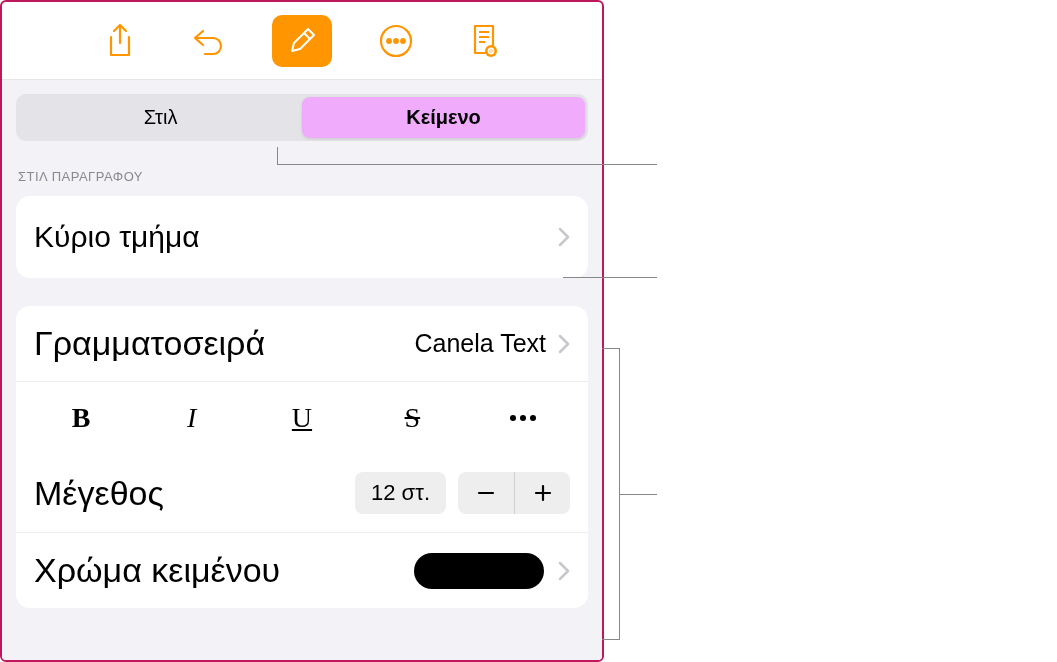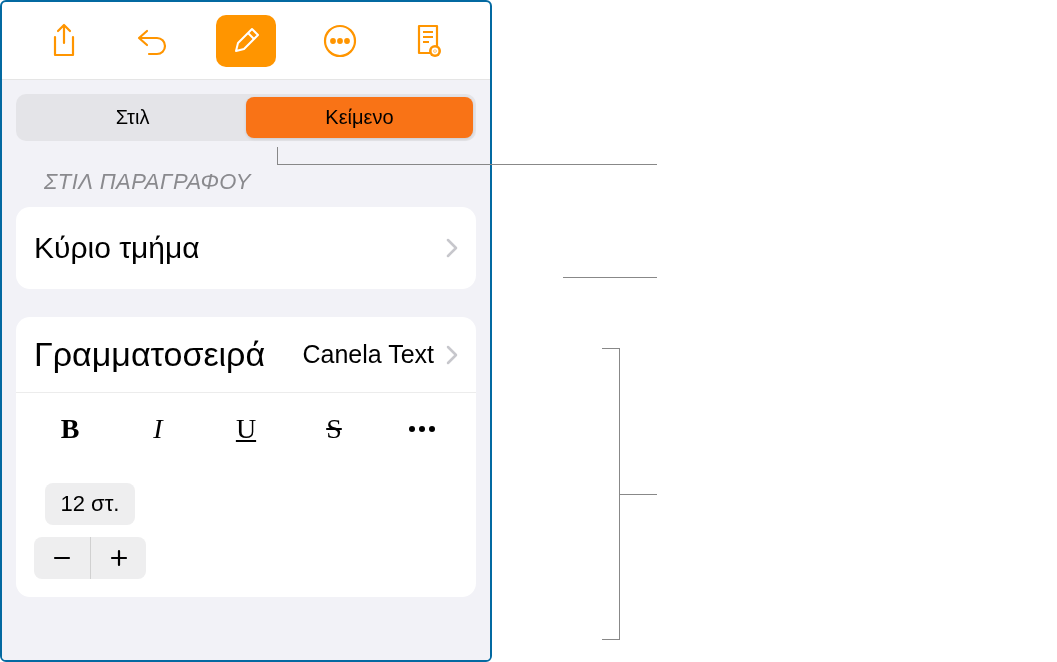--- a/index.html
+++ b/index.html
@@ -8,23 +8,23 @@
       box-sizing: border-box;
     }
     body {
       font-family: -apple-system, BlinkMacSystemFont, 'Helvetica Neue', sans-serif;
       background: #ffffff;
       width: 1057px;
       height: 662px;
       position: relative;
     }
     .panel {
-      width: 492px;
+      width: 604px;
       height: 662px;
-      border: 2px solid #0369a1;
+      border: 2px solid #be185d;
       border-radius: 6px;
       background: #ffffff;
       overflow: hidden;
       position: relative;
     }
     .toolbar {
       height: 78px;
       display: flex;
       align-items: center;
       justify-content: center;
@@ -65,31 +65,30 @@
     .segment {
       flex: 1;
       text-align: center;
       padding: 9px 0;
       font-size: 20px;
       color: #000;
       border-radius: 8px;
       cursor: pointer;
     }
     .segment.active {
-      background: #f97316;
+      background: #f0abfc;
       box-shadow: 0 1px 3px rgba(0,0,0,0.12);
-      font-weight: 400;
+      font-weight: 700;
     }
     .section-label {
-      font-size: 22px;
+      font-size: 13px;
       color: #8a8a8e;
       letter-spacing: 0.5px;
-      margin: 0 0 12px 28px;
+      margin: 0 0 12px 2px;
       text-transform: uppercase;
-      font-style: italic;
     }
     .card {
       background: #ffffff;
       border-radius: 14px;
       margin-bottom: 28px;
     }
     .row {
       display: flex;
       align-items: center;
       padding: 18px 18px;
@@ -146,21 +145,20 @@
     .more-dots span {
       width: 6px;
       height: 6px;
       border-radius: 50%;
       background: #000;
     }
     .size-controls {
       display: flex;
       align-items: center;
       gap: 12px;
-      flex-direction: column;
     }
     .size-value {
       background: #eeeeef;
       border-radius: 8px;
       padding: 8px 16px;
       font-size: 22px;
       color: #000;
     }
     .stepper {
       display: flex;
@@ -271,37 +269,45 @@
         <div class="style-btn">
           <div class="more-dots">
               <span></span>
               <span></span>
               <span></span>
             </div>
         </div>
       </div>
 
       <div class="row">
+        <div class="row-label">Μέγεθος</div>
         <div class="size-controls">
           <div class="size-value">12 στ.</div>
           <div class="stepper">
             <div class="stepper-btn">
               <svg width="20" height="20" viewBox="0 0 20 20" stroke="currentColor" stroke-width="2.2">
                   <path d="M3 10 L17 10" stroke-linecap="round"></path>
                 </svg>
             </div>
             <div class="stepper-btn">
               <svg width="20" height="20" viewBox="0 0 20 20" stroke="currentColor" stroke-width="2.2">
                   <path d="M3 10 L17 10 M10 3 L10 17" stroke-linecap="round"></path>
                 </svg>
             </div>
           </div>
         </div>
       </div>
 
+      <div class="row">
+        <div class="row-label">Χρώμα κειμένου</div>
+        <div class="color-swatch"></div>
+        <svg class="chevron" width="12" height="20" viewBox="0 0 12 20" fill="none" stroke="currentColor" stroke-width="2.5">
+          <path d="M2 2 L10 10 L2 18" stroke-linecap="round" stroke-linejoin="round"></path>
+        </svg>
+      </div>
     </div>
 
   </div>
 </div>
 
 <div class="callout-line" style="left:277px; top:147px; width:380px; height:18px; border-left-width:1px; border-bottom-width:1px;"></div>
 <div class="callout-line" style="left:563px; top:277px; width:94px; border-bottom-width:1px;"></div>
 <div class="callout-line" style="left:602px; top:348px; width:18px; height:292px; border-right-width:1px; border-top-width:1px; border-bottom-width:1px;"></div>
 <div class="callout-line" style="left:620px; top:494px; width:37px; border-bottom-width:1px;"></div>
 

